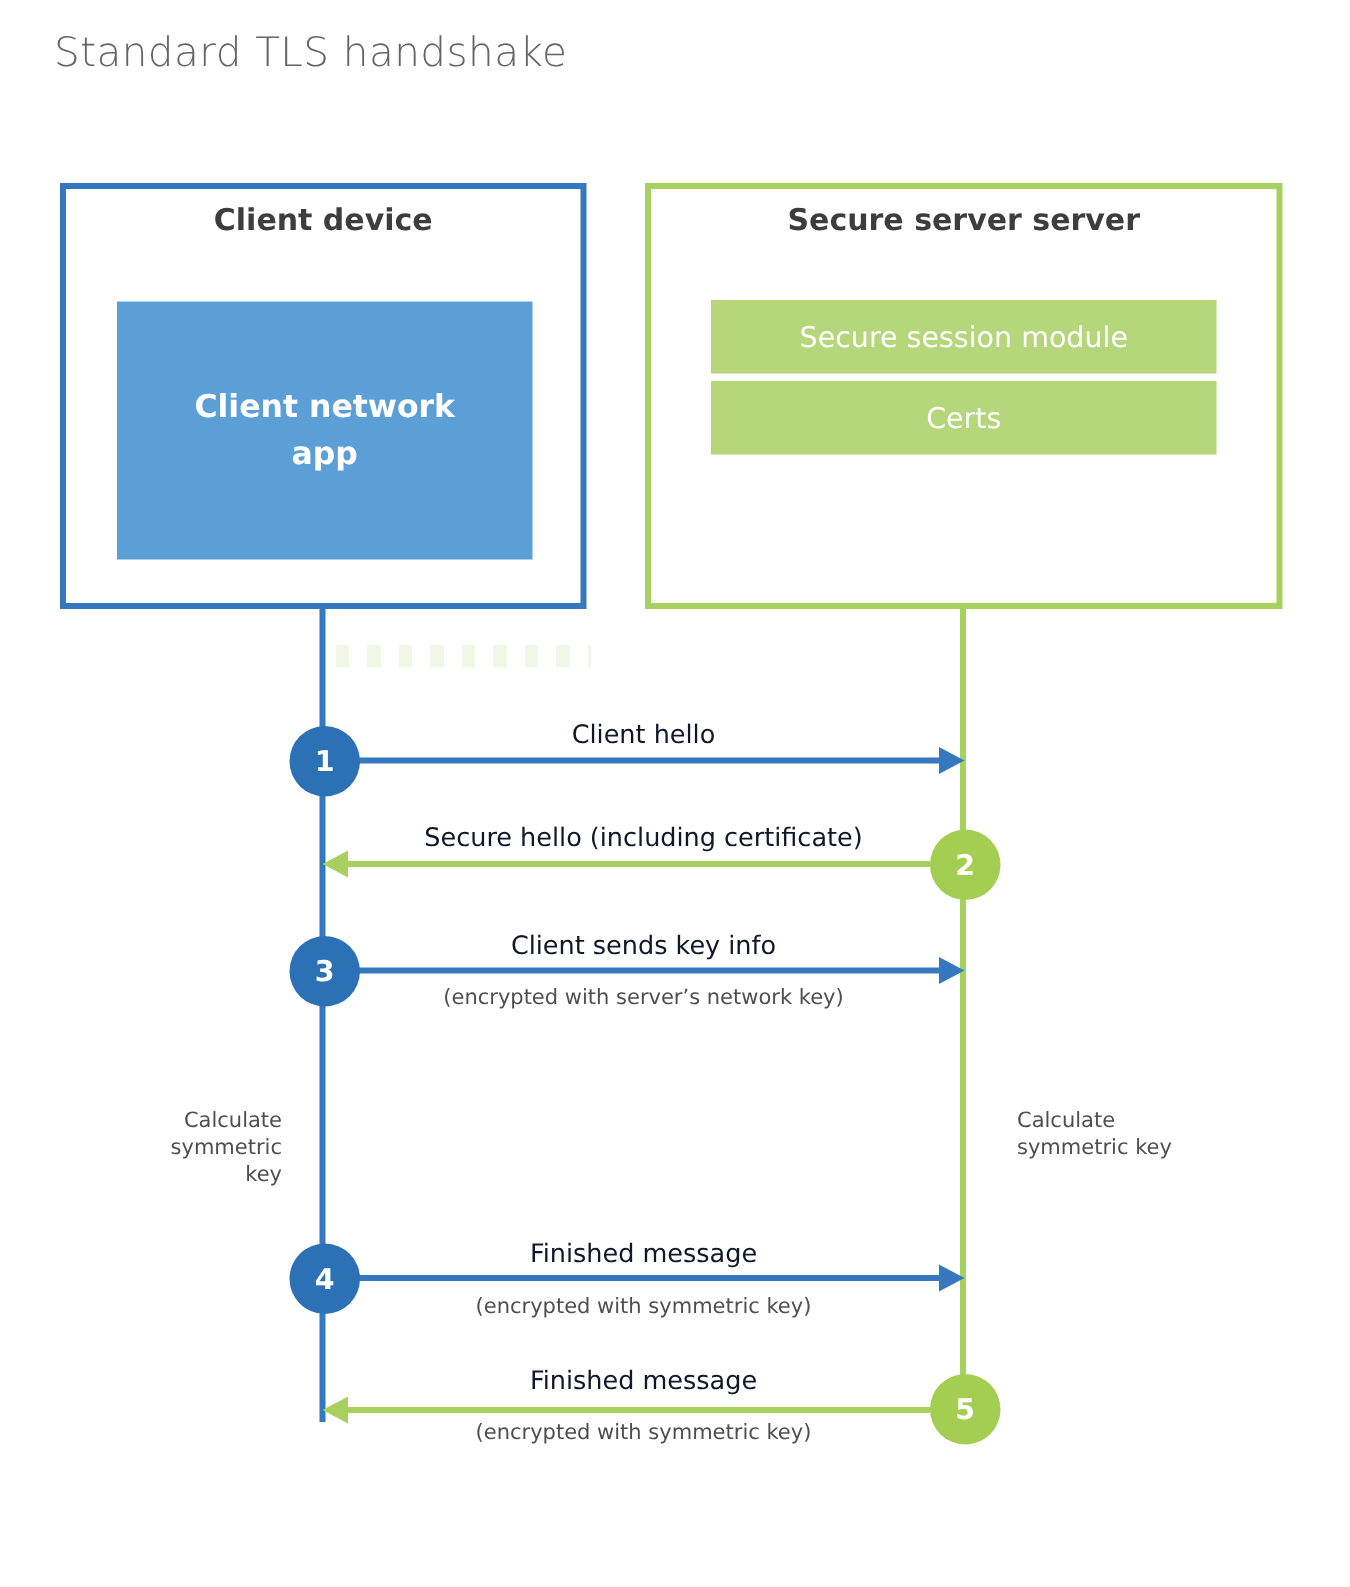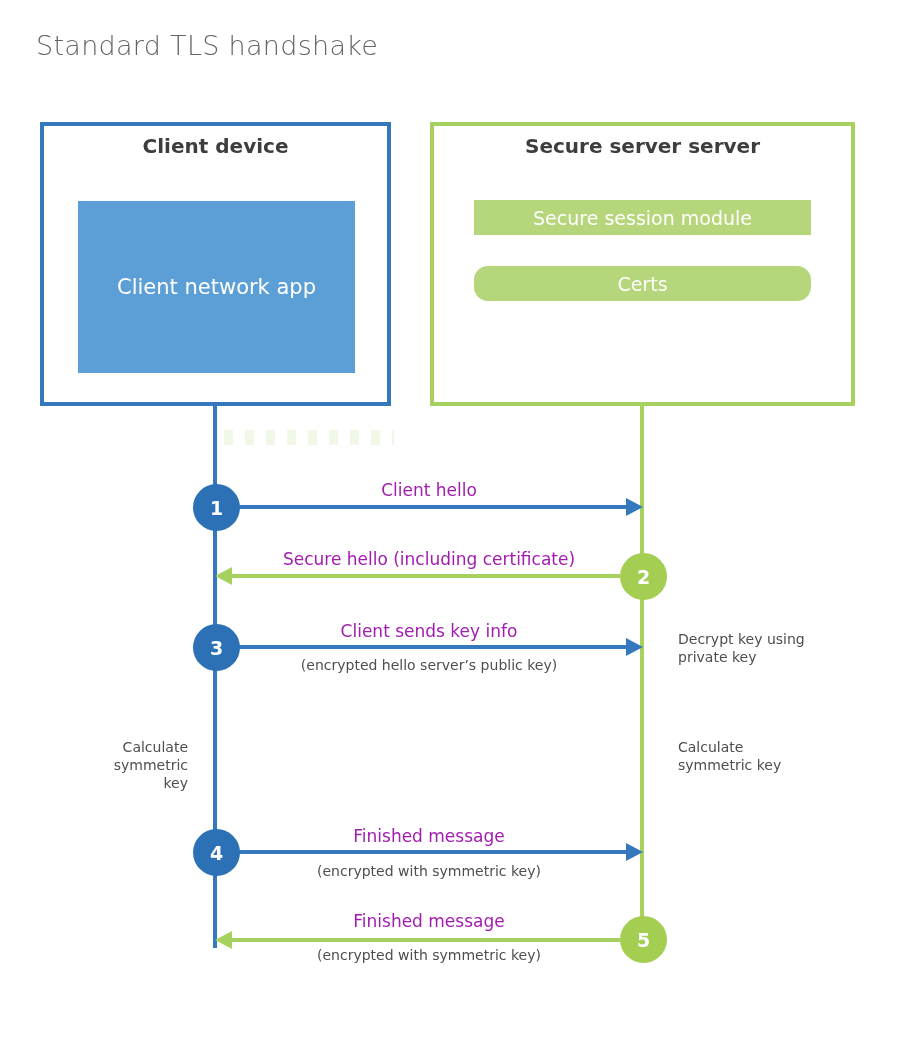--- a/index.html
+++ b/index.html
@@ -2,52 +2,52 @@
 <html><head>
 <meta charset="utf-8">
 <style>
   html,body{margin:0;padding:0;background:#ffffff;}
   .canvas{
     position:relative;width:900px;height:1058px;background:#ffffff;overflow:hidden;
     font-family:"DejaVu Sans","Liberation Sans",sans-serif;
   }
   .abs{position:absolute;}
   
-  .page-title{left:36px;top:30px;font-size:27px;font-weight:300;color:#646464;letter-spacing:.3px;}
+  .page-title{left:36px;top:20px;font-size:27px;font-weight:300;color:#646464;letter-spacing:.3px;}
   
   .actor-box{box-sizing:border-box;background:#fff;}
   .client-box{left:40px;top:122px;width:351px;height:284px;border:4px solid #3578BE;}
   .server-box{left:430px;top:122px;width:425px;height:284px;border:4px solid #A6D15F;}
   .actor-title{left:0;top:8px;width:100%;text-align:center;font-size:20px;font-weight:bold;color:#3D3D3D;}
-  .inner-app{left:34px;top:75px;width:277px;height:172px;background:#5C9FD6;display:flex;align-items:center;justify-content:center;}
+  .inner-app{left:34px;top:75px;width:277px;height:172px;background:#5C9FD6;display:flex;align-items:center;justify-content:center;font-weight:bold;}
   .inner-app span{display:block;width:210px;text-align:center;font-size:21px;line-height:31px;color:#ffffff;}
-  .module-bar{left:40px;width:337px;height:35px;background:#B6D67B;display:flex;align-items:center;justify-content:center;
+  .module-bar{left:40px;width:337px;height:49px;background:#B6D67B;display:flex;align-items:center;justify-content:center;
     color:#ffffff;font-size:19px;}
-  .bar-0{top:74px;} .bar-1{top:140px;border-radius:14px;} .bar-2{top:196px;}
+  .bar-0{top:74px;} .bar-1{top:128px;} .bar-2{top:196px;}
   
   .lifeline{width:4px;}
   .lifeline.blue{left:213px;top:403px;height:545px;background:#3578BE;}
   .lifeline.green{left:640px;top:403px;height:535px;background:#A6D15F;}
   
   .ghost-dashes{left:224px;top:430px;width:170px;height:15px;
     background:repeating-linear-gradient(90deg, rgba(181,214,123,.18) 0 9px, transparent 9px 21px);}
   
   .arrow-line{height:4px;}
   .arrow-line.blue{background:#3578BE;}
   .arrow-line.green{background:#A6D15F;}
   .arrow-head{width:0;height:0;border-top:9px solid transparent;border-bottom:9px solid transparent;}
   .arrow-head.right.blue{border-left:17px solid #3578BE;}
   .arrow-head.left.green{border-right:17px solid #A6D15F;}
   
   .step-circle{width:47px;height:47px;border-radius:50%;display:flex;align-items:center;justify-content:center;
     color:#ffffff;font-size:19px;font-weight:bold;}
   .step-circle.blue{background:#2C71B6;left:193px;}
   .step-circle.green{background:#A3CE52;left:620px;}
   
-  .msg-label{left:236px;width:386px;text-align:center;font-size:17px;color:#a21caf;}
+  .msg-label{left:236px;width:386px;text-align:center;font-size:17px;color:#0f172a;}
   .msg-sub{left:236px;width:386px;text-align:center;font-size:14px;color:#4E4E4E;}
   
   .side-note{font-size:14px;line-height:18px;color:#4E4E4E;}
   .note-decrypt{left:678px;top:630px;width:130px;text-align:left;}
   .note-calc-left{left:88px;top:738px;width:100px;text-align:right;}
   .note-calc-right{left:678px;top:738px;width:110px;text-align:left;}
 </style>
 </head>
 <body>
 
@@ -83,24 +83,23 @@
   <div class="abs step-circle blue" style="top:484px">1</div>
 
   <div class="abs msg-label" style="top:549px">Secure hello (including certificate)</div>
   <div class="abs arrow-line green" style="left:231px;top:574px;width:389px"></div>
   <div class="abs arrow-head left green" style="left:215px;top:567px"></div>
   <div class="abs step-circle green" style="top:553px">2</div>
 
   <div class="abs msg-label" style="top:621px">Client sends key info</div>
   <div class="abs arrow-line blue" style="left:216px;top:645px;width:410px"></div>
   <div class="abs arrow-head right blue" style="left:626px;top:638px"></div>
-  <div class="abs msg-sub" style="top:657px">(encrypted hello server’s public key)</div>
+  <div class="abs msg-sub" style="top:657px">(encrypted with server’s network key)</div>
   <div class="abs step-circle blue" style="top:624px">3</div>
 
-  <div class="abs side-note note-decrypt">Decrypt key using private key</div>
   <div class="abs side-note note-calc-left">Calculate symmetric key</div>
   <div class="abs side-note note-calc-right">Calculate symmetric key</div>
 
   <div class="abs msg-label" style="top:826px">Finished message</div>
   <div class="abs arrow-line blue" style="left:216px;top:850px;width:410px"></div>
   <div class="abs arrow-head right blue" style="left:626px;top:843px"></div>
   <div class="abs msg-sub" style="top:863px">(encrypted with symmetric key)</div>
   <div class="abs step-circle blue" style="top:829px">4</div>
 
   <div class="abs msg-label" style="top:911px">Finished message</div>

